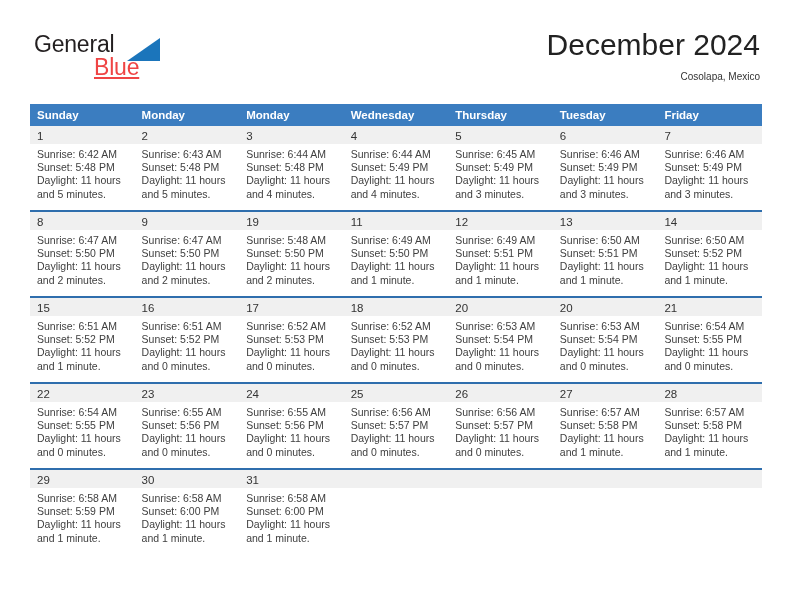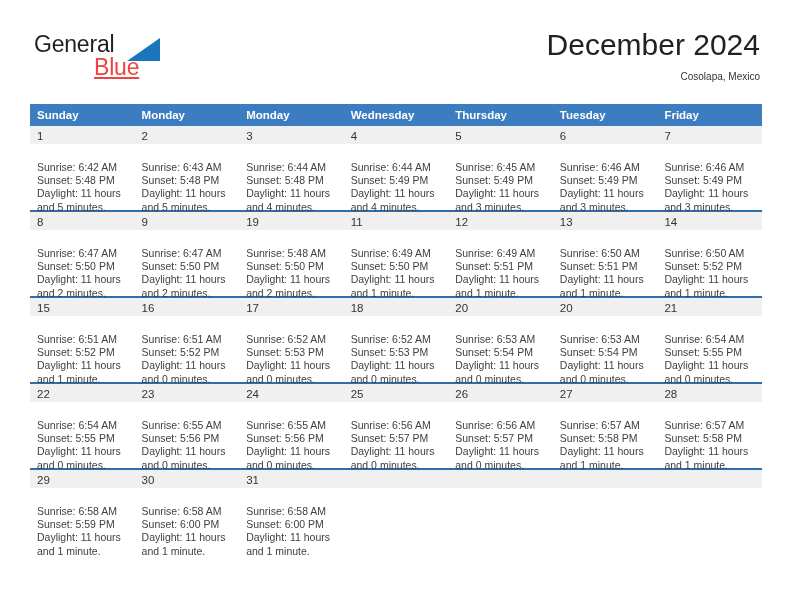--- a/index.html
+++ b/index.html
@@ -120,21 +120,21 @@
     background: #f0f0f0;
     height: 18px;
   }
   .daynum {
     font-size: 11.5px;
     color: #333333;
     padding: 3px 0 0 7px;
     line-height: 14px;
   }
   .info {
-    padding: 17px 8px 0 7px;
+    padding: 4px 8px 0 7px;
     font-size: 10.5px;
     color: #404040;
     line-height: 13.2px;
   }
   .info div {
     white-space: nowrap;
   }
   .empty .info {
     visibility: hidden;
   }

